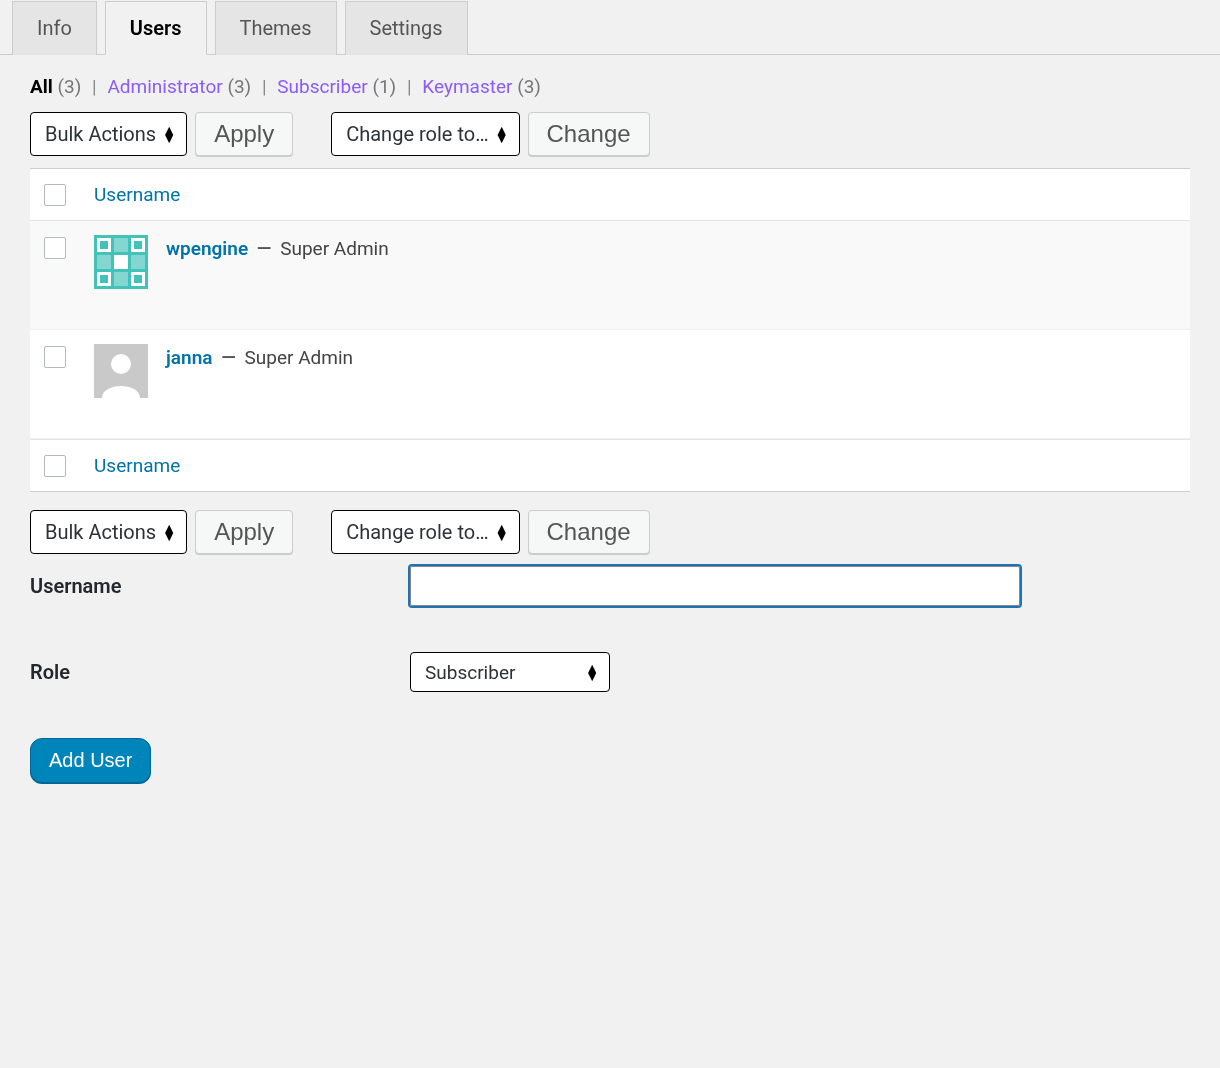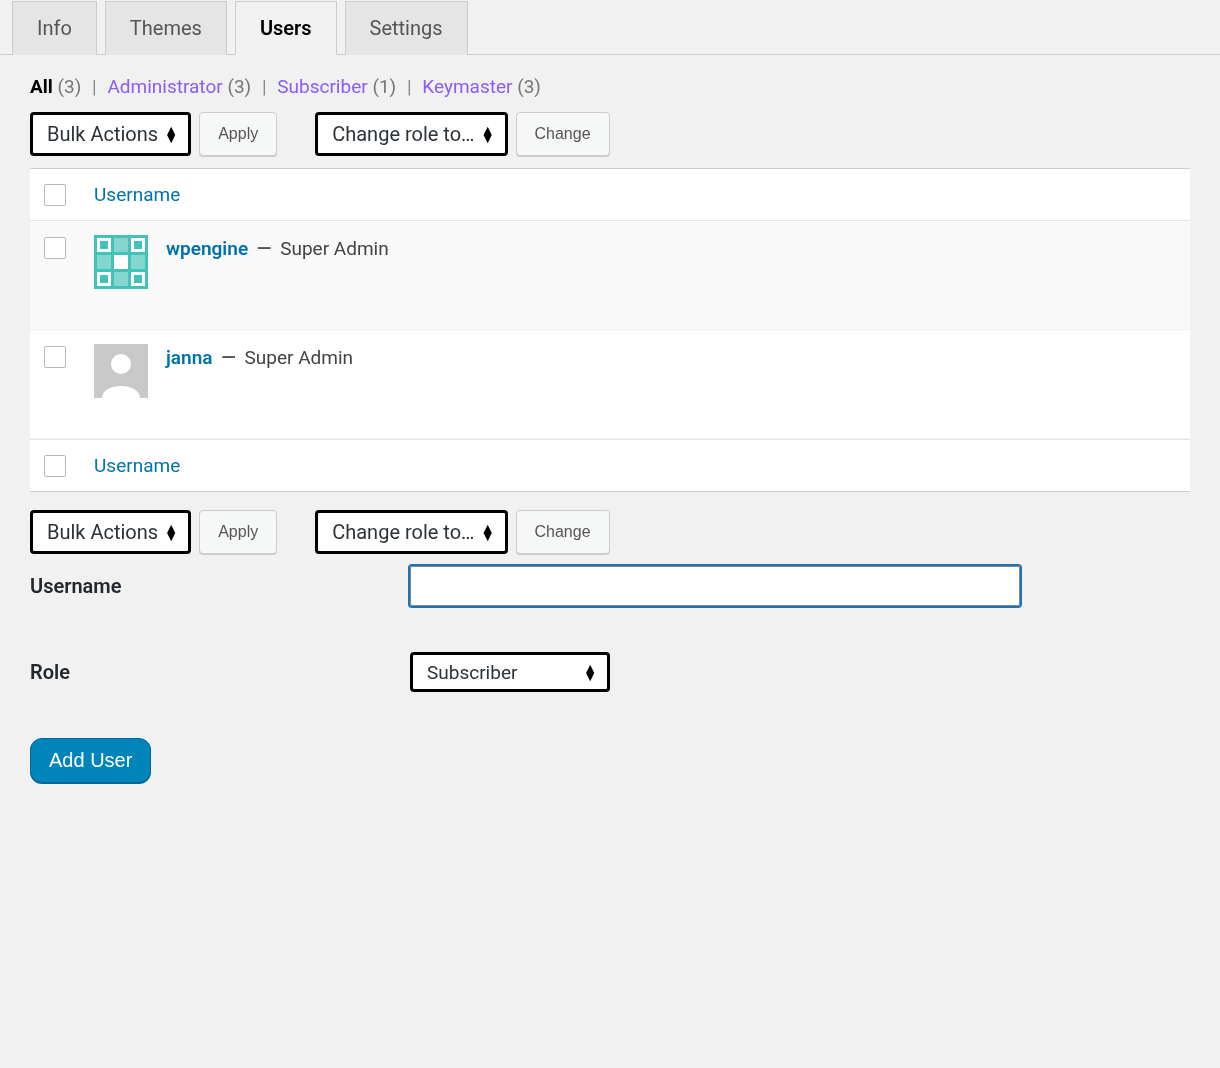--- a/index.html
+++ b/index.html
@@ -46,21 +46,21 @@
     display: flex;
     align-items: center;
     gap: 8px;
     margin-bottom: 12px;
   }
   .select-wrap {
     position: relative;
     display: inline-flex;
     align-items: center;
     background: #fff;
-    border: 3px solid #000000;
+    border: 1px solid #000000;
     border-radius: 4px;
     height: 44px;
     padding: 0 30px 0 14px;
     font-size: 20px;
     color: #2c3338;
     cursor: pointer;
   }
   .select-wrap .sort-icon {
     position: absolute;
     right: 10px;
@@ -69,21 +69,21 @@
     font-size: 14px;
     line-height: 8px;
     color: #000;
     display: flex;
     flex-direction: column;
     align-items: center;
   }
   .btn {
     height: 44px;
     padding: 0 18px;
-    font-size: 16px;
+    font-size: 24px;
     background: #f6f7f7;
     border: 1px solid #ccc;
     border-radius: 4px;
     color: #555;
     cursor: pointer;
     box-shadow: 0 1px 0 #ccc;
   }
   .table {
     background: #fff;
     border: 1px solid #ccc;
@@ -183,22 +183,22 @@
   .wpengine-grid div { background:#fff; opacity:0.35; }
   .wpengine-grid div.s { background:#42c2b8; opacity:1; border:3px solid #fff; }
   .wpengine-grid div.c { background:#fff; opacity:1; }
 </style>
 </head>
 <body>
 
 <div class="tabs">
   <div class="tabs-spacer"></div>
   <div class="tab">Info</div>
+  <div class="tab active">Users</div>
   <div class="tab">Themes</div>
-  <div class="tab active">Users</div>
   <div class="tab">Settings</div>
 </div>
 
 <div class="wrap">
 
   <div class="filters">
     <span class="all-label">All</span>
     <span class="count">(3)</span>
     <span class="sep">|</span>
     <span class="link">Administrator</span>

